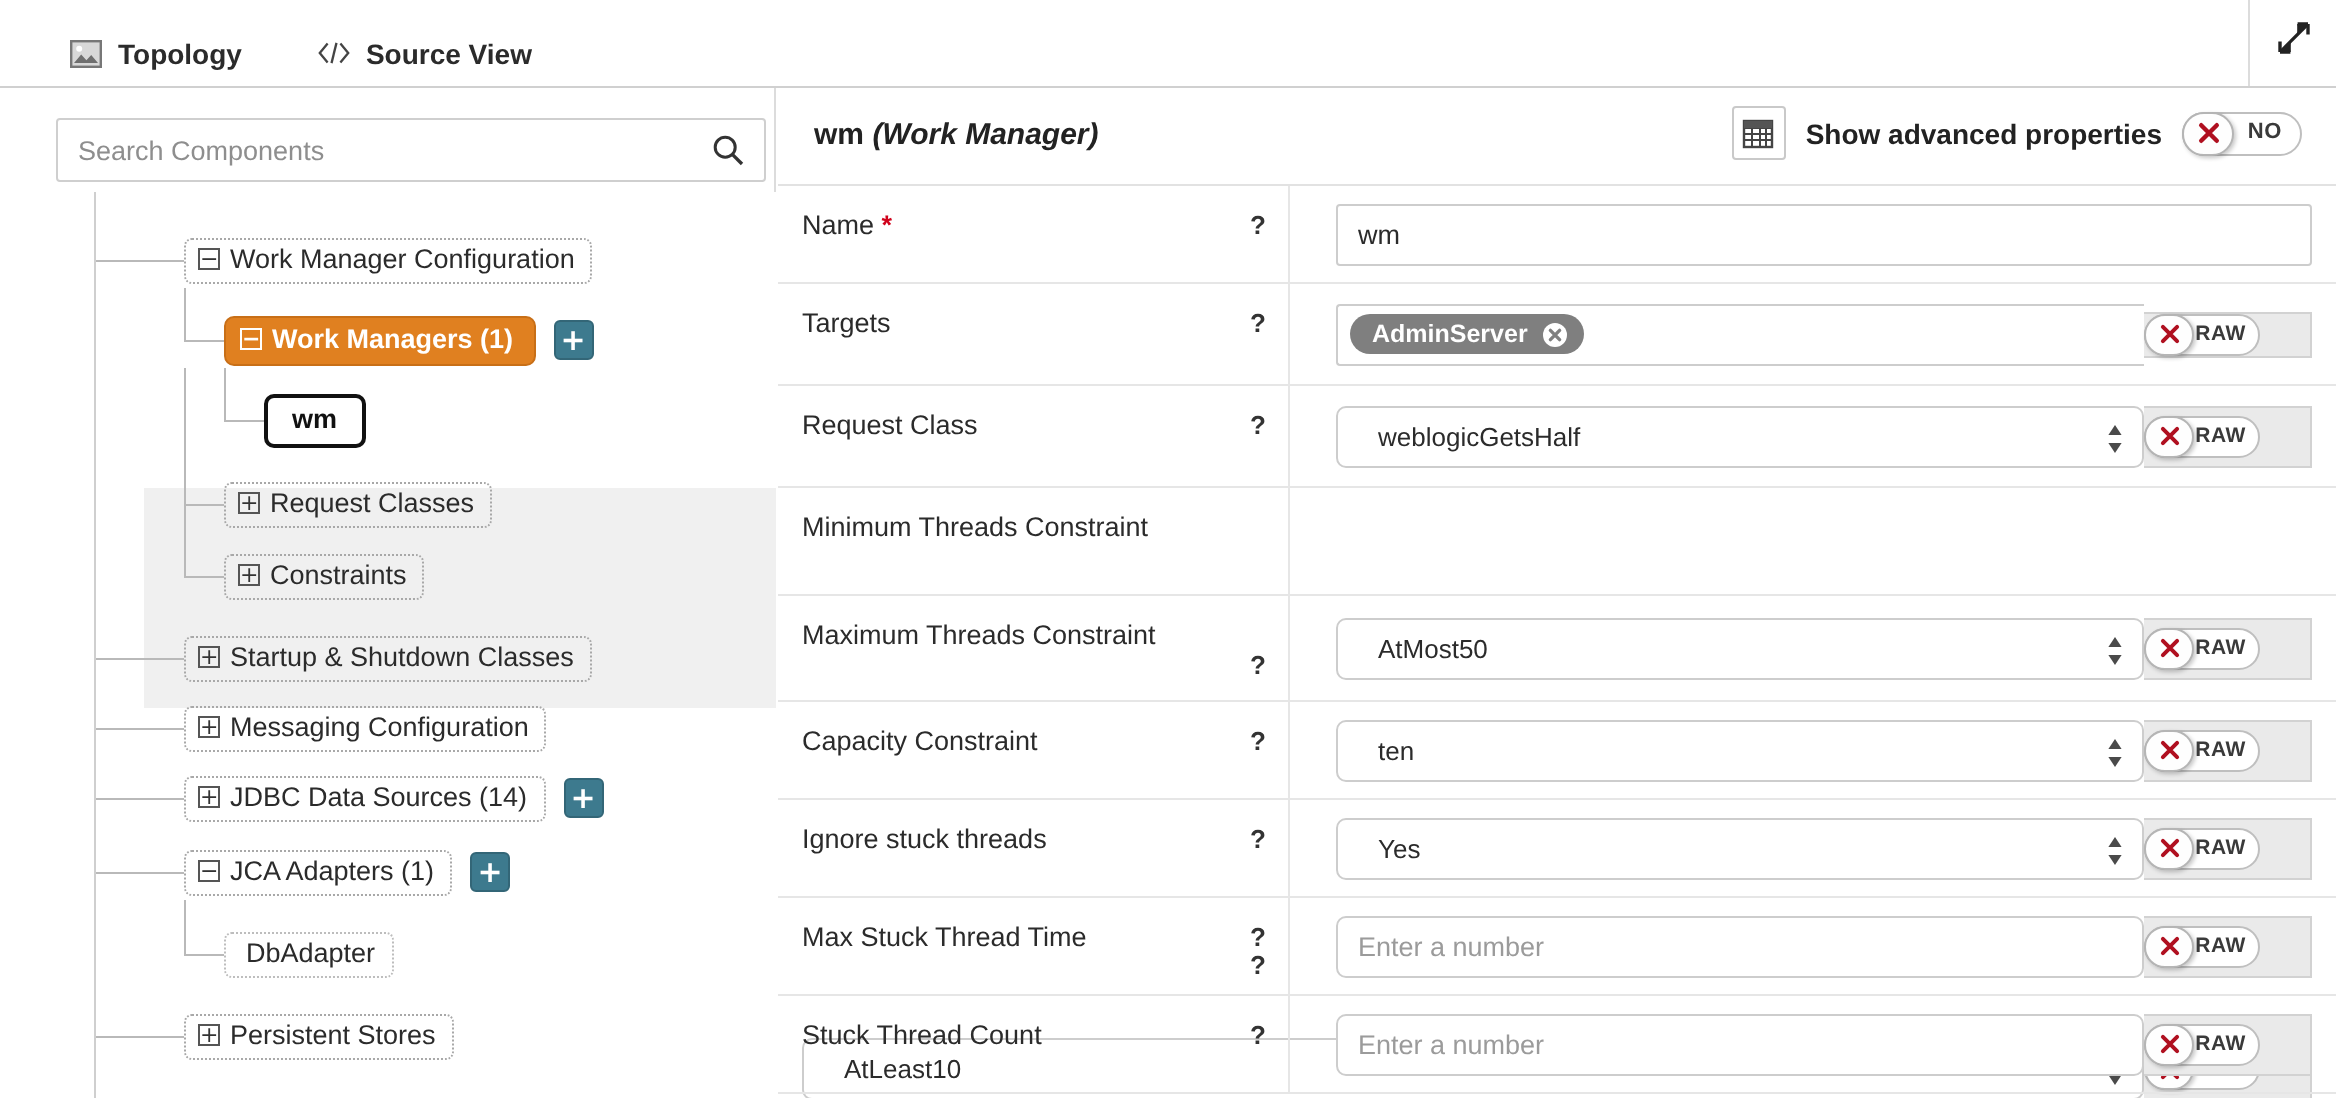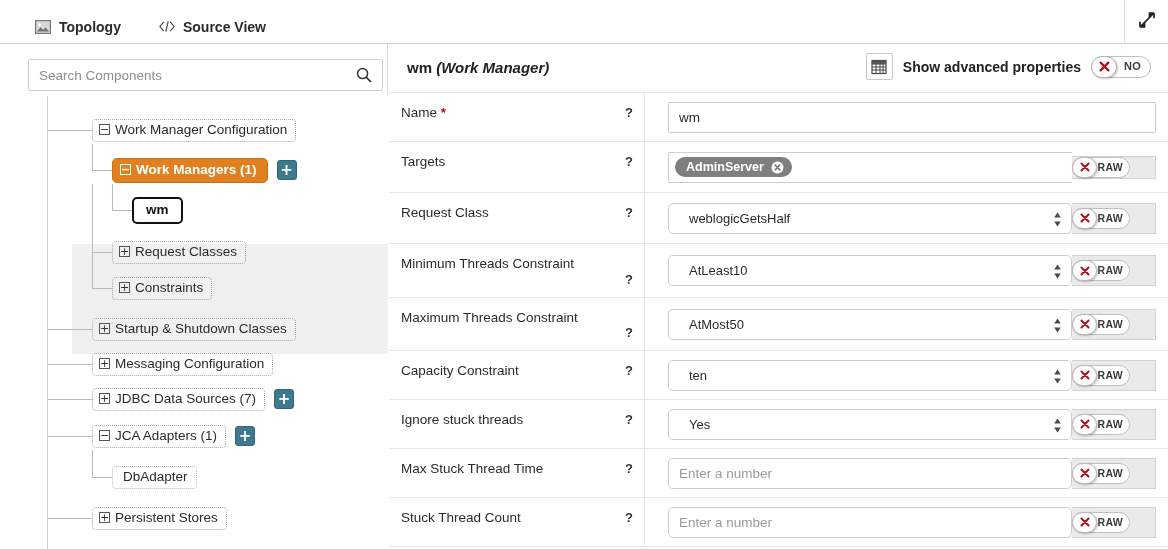--- a/index.html
+++ b/index.html
@@ -307,21 +307,21 @@
           <div class="chip">
             <span class="exp">+</span>
             <span>Messaging Configuration</span>
           </div>
         </div>
 
         <div class="node" style="padding-left:56px; margin-top:7px;">
           <div class="conn-h" style="left:12px; top:14px; width:44px;"></div>
           <div class="chip">
             <span class="exp">+</span>
-            <span>JDBC Data Sources (7)</span>
+            <span>JDBC Data Sources (14)</span>
           </div>
           <span class="plusbtn">+</span>
         </div>
 
         <div class="node" style="padding-left:56px; margin-top:9px;">
           <div class="conn-h" style="left:12px; top:14px; width:44px;"></div>
           <div class="chip">
             <span class="exp">−</span>
             <span>JCA Adapters (1)</span>
           </div>
@@ -441,21 +441,21 @@
                       <path d="M1.6 1.6l7.8 7.8M9.4 1.6l-7.8 7.8" stroke="#b01020" stroke-width="2.2" stroke-linecap="round"></path>
                     </svg>
                 </span>
                 <span class="lbl">RAW</span>
               </span>
             </div>
           </div>
         </div>
       </div>
 
-      <div class="row" style="height:54px;">
+      <div class="row" style="height:54px;flex-direction:column;">
         <div class="lab">
           <span>Minimum Threads Constraint</span>
           <span class="help">?</span>
         </div>
         <div class="ctl">
           <div class="combo">
             <div class="selbox">
               <span>AtLeast10</span>
               <span class="spin">
                 <svg width="9" height="15" viewBox="0 0 9 15">

